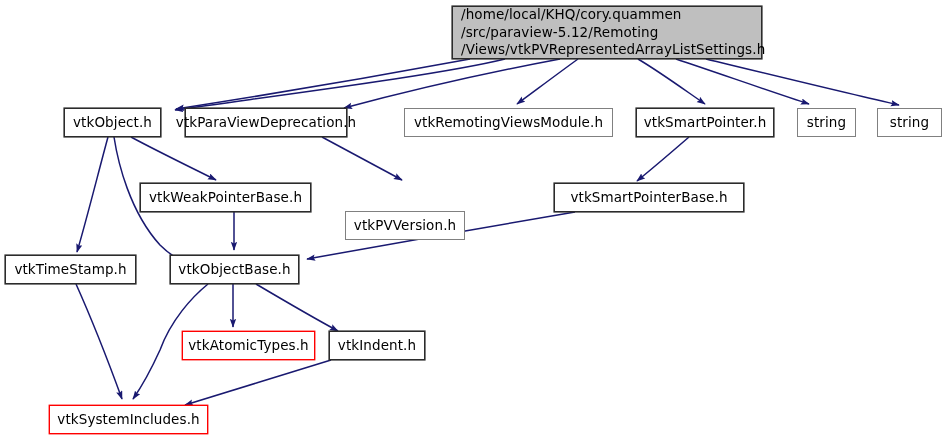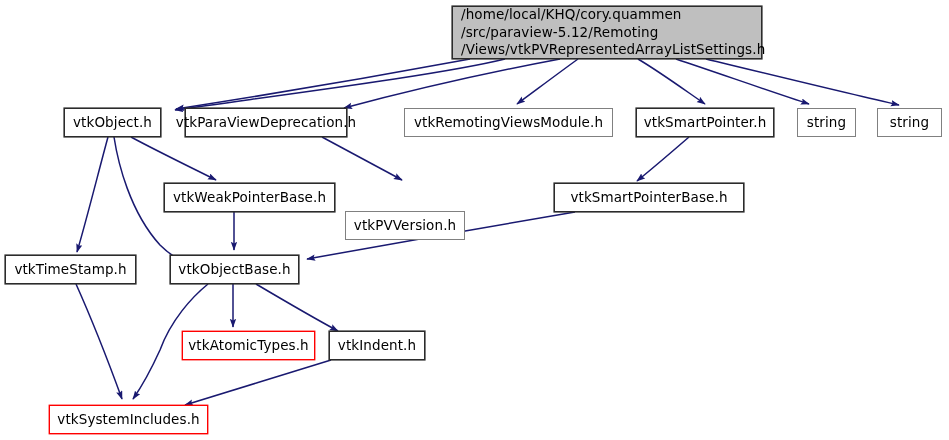--- a/index.html
+++ b/index.html
@@ -99,21 +99,21 @@
   <div id="nodes-layer">
       <div class="node-box root" style="left: 452px; top: 6px; width: 310px; height: 53px;"><span class="node-label">/home/local/KHQ/cory.quammen
 /src/paraview-5.12/Remoting
 /Views/vtkPVRepresentedArrayListSettings.h</span></div>
       <div class="node-box strong" style="left: 64px; top: 108px; width: 97px; height: 29px;"><span class="node-label">vtkObject.h</span></div>
       <div class="node-box strong" style="left: 185px; top: 108px; width: 162px; height: 29px;"><span class="node-label">vtkParaViewDeprecation.h</span></div>
       <div class="node-box light" style="left: 404px; top: 108px; width: 209px; height: 29px;"><span class="node-label">vtkRemotingViewsModule.h</span></div>
       <div class="node-box strong" style="left: 636px; top: 108px; width: 138px; height: 29px;"><span class="node-label">vtkSmartPointer.h</span></div>
       <div class="node-box light" style="left: 797px; top: 108px; width: 59px; height: 29px;"><span class="node-label">string</span></div>
       <div class="node-box light" style="left: 877px; top: 108px; width: 65px; height: 29px;"><span class="node-label">string</span></div>
-      <div class="node-box strong" style="left: 164px; top: 183px; width: 171px; height: 29px;"><span class="node-label">vtkWeakPointerBase.h</span></div>
+      <div class="node-box strong" style="left: 140px; top: 183px; width: 171px; height: 29px;"><span class="node-label">vtkWeakPointerBase.h</span></div>
       <div class="node-box light" style="left: 345px; top: 183px; width: 120px; height: 29px; margin-top: 28px;"><span class="node-label">vtkPVVersion.h</span></div>
       <div class="node-box strong" style="left: 554px; top: 183px; width: 190px; height: 29px;"><span class="node-label">vtkSmartPointerBase.h</span></div>
       <div class="node-box strong" style="left: 5px; top: 255px; width: 131px; height: 29px;"><span class="node-label">vtkTimeStamp.h</span></div>
       <div class="node-box strong" style="left: 170px; top: 255px; width: 129px; height: 29px;"><span class="node-label">vtkObjectBase.h</span></div>
       <div class="node-box red" style="left: 182px; top: 331px; width: 133px; height: 29px;"><span class="node-label">vtkAtomicTypes.h</span></div>
       <div class="node-box strong" style="left: 329px; top: 331px; width: 96px; height: 29px; text-align: right;"><span class="node-label">vtkIndent.h</span></div>
       <div class="node-box red" style="left: 49px; top: 405px; width: 159px; height: 29px;"><span class="node-label">vtkSystemIncludes.h</span></div>
     </div>
 
 </div>

